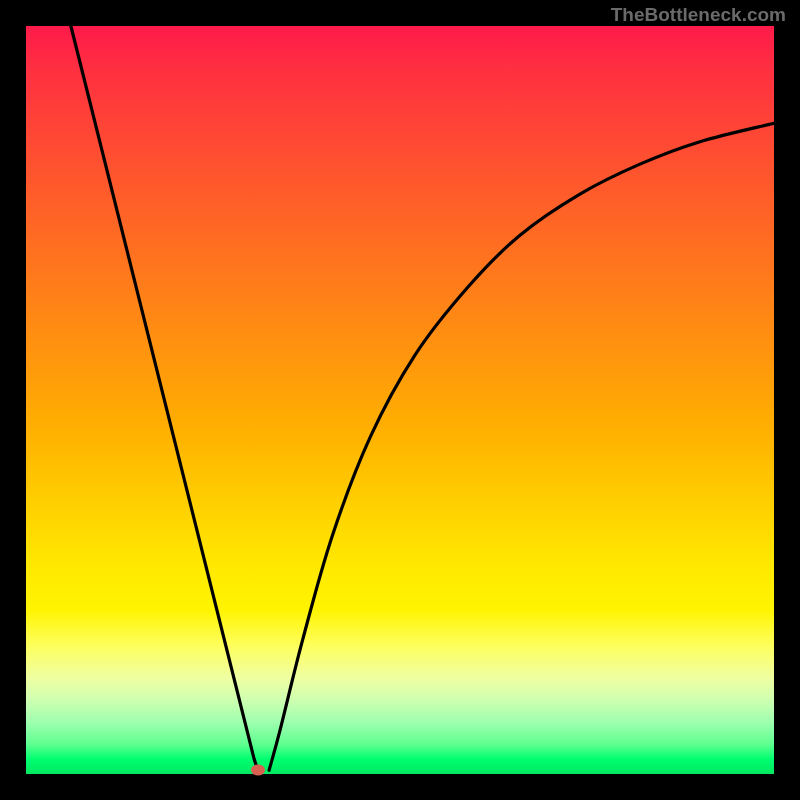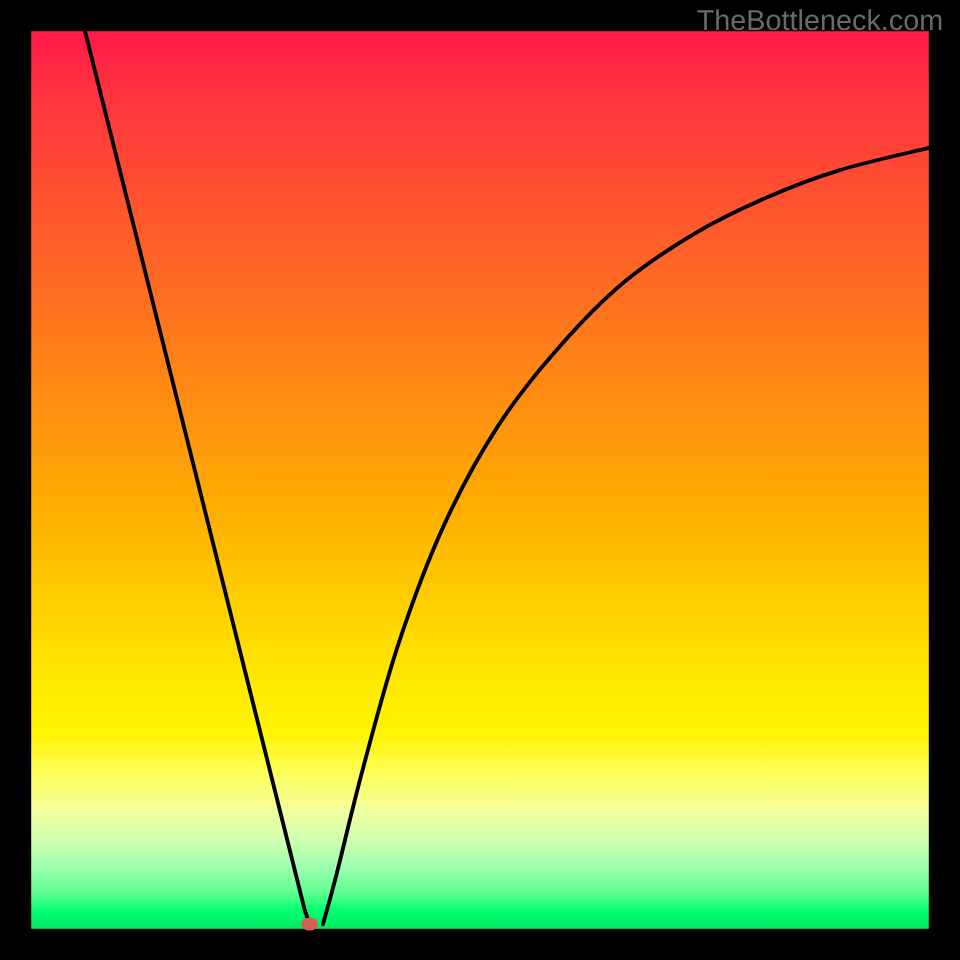--- a/index.html
+++ b/index.html
@@ -26,22 +26,22 @@
       #a0ffb0 93%,
       #60ff90 96%,
       #00ff70 98%,
       #00e860 100%);
   }
   .watermark {
     position: absolute;
     top: 4px;
     right: 14px;
     font-family: Arial, Helvetica, sans-serif;
-    font-size: 24px;
-    font-weight: normal;
+    font-size: 19px;
+    font-weight: bold;
     color: #6a6a6a;
     letter-spacing: 0px;
   }
   svg.curve {
     position: absolute;
     left: 26px;
     top: 26px;
     width: 748px;
     height: 748px;
     overflow: visible;

